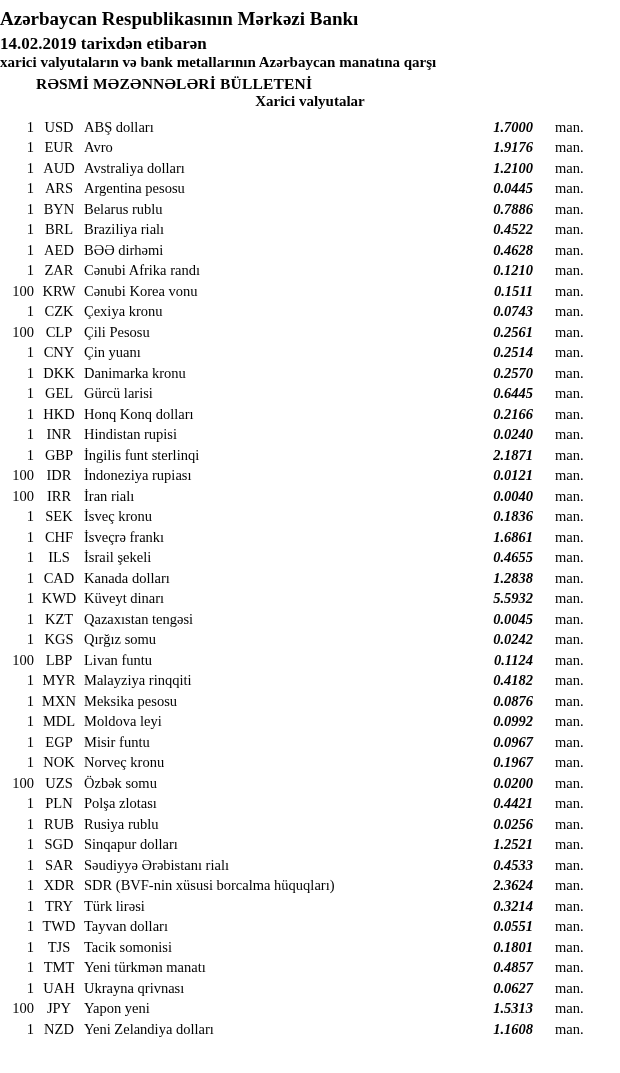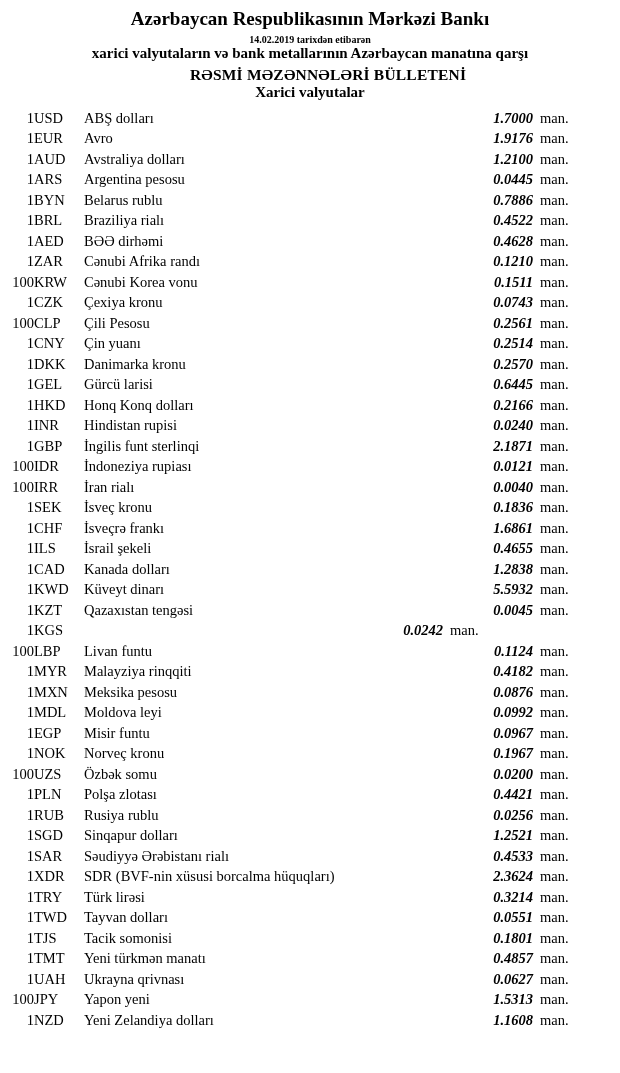--- a/index.html
+++ b/index.html
@@ -5,28 +5,28 @@
   * { margin: 0; padding: 0; box-sizing: border-box; }
   html, body { background: #ffffff; }
   body {
     width: 620px;
     height: 1073px;
     margin: 0 auto;
     color: #000000;
     font-family: "Liberation Serif", "DejaVu Serif", serif;
     overflow: hidden;
   }
-  .header { text-align: center; padding-top: 8px; }
+  .header { padding-top: 8px; }
   .title {
     font-size: 19px;
     font-weight: bold;
     line-height: 1.15;
   }
   .date-line {
-    font-size: 10px;
+    font-size: 17px;
     font-weight: bold;
     margin-top: 4px;
   }
   .subtitle {
     font-size: 15px;
     font-weight: bold;
   }
   .bulletin-line {
     font-size: 15.5px;
     font-weight: bold;
@@ -45,24 +45,24 @@
   }
   .rate-row {
     display: grid;
     grid-template-columns: 26px 50px 1fr 90px 44px;
     height: 20.5px;
     align-items: center;
     font-size: 14.5px;
     white-space: nowrap;
   }
   .qty   { text-align: right; }
-  .code  { text-align: left; }
+  .code  { text-align: center; }
   .name  { text-align: left; overflow: hidden; }
   .value { text-align: right; font-weight: bold; font-style: italic; }
-  .unit  { text-align: left; padding-left: 7px; }
+  .unit  { text-align: left; padding-left: 22px; }
 </style>
 </head>
 <body>
 
 <div class="header">
   <div class="title">Azərbaycan Respublikasının Mərkəzi Bankı</div>
   <div class="date-line">14.02.2019 tarixdən etibarən</div>
   <div class="subtitle">xarici valyutaların və bank metallarının Azərbaycan manatına qarşı</div>
   <div class="bulletin-line">RƏSMİ MƏZƏNNƏLƏRİ BÜLLETENİ</div>
 </div>
@@ -267,20 +267,21 @@
       <span class="qty">1</span>
       <span class="code">KZT</span>
       <span class="name">Qazaxıstan tengəsi</span>
       <span class="value">0.0045</span>
       <span class="unit">man.</span>
     </div>
 
     <div class="rate-row">
       <span class="qty">1</span>
       <span class="code">KGS</span>
+      <span class="name">Qırğız somu</span>
       <span class="value">0.0242</span>
       <span class="unit">man.</span>
     </div>
 
     <div class="rate-row">
       <span class="qty">100</span>
       <span class="code">LBP</span>
       <span class="name">Livan funtu</span>
       <span class="value">0.1124</span>
       <span class="unit">man.</span>

